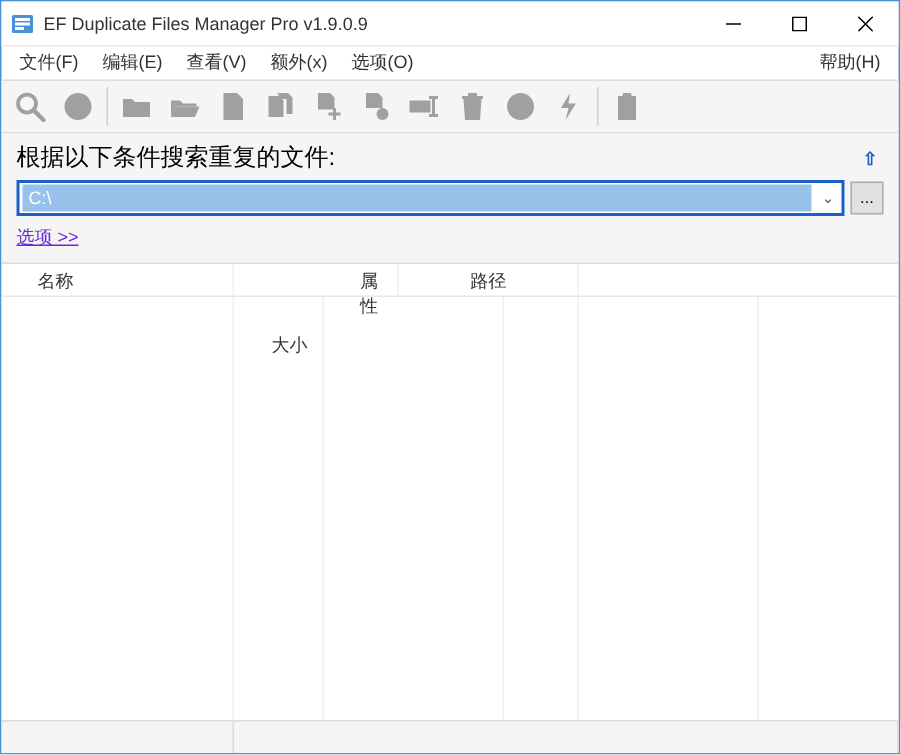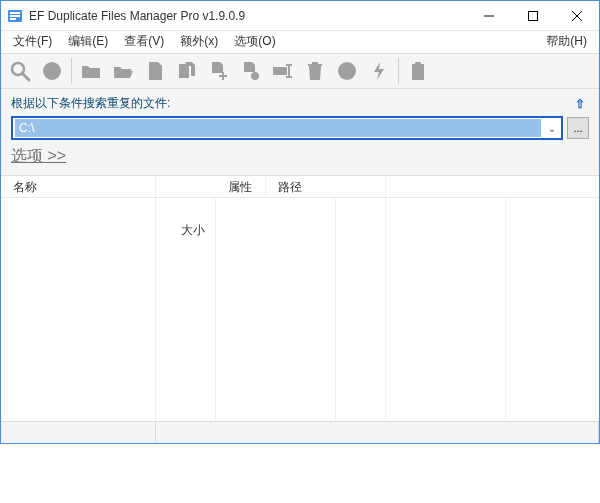--- a/index.html
+++ b/index.html
@@ -1,46 +1,46 @@
 <!DOCTYPE html>
 <html><head>
 <meta charset="utf-8">
 <style>
 * { box-sizing: border-box; margin: 0; padding: 0; }
 body { font-family: "Microsoft YaHei", "Segoe UI", sans-serif; font-size: 12px; background: #fff; overflow: hidden; width: 600px; height: 503px; }
-.window { border: 1px solid #4a90d9; width: 600px; height: 444px; display: flex; flex-direction: column; background: #fff; }
+.window { border: 1px solid #4a90d9; width: 600px; height: 503px; display: flex; flex-direction: column; background: #fff; }
 .titlebar { height: 30px; background: #fff; display: flex; align-items: center; padding: 0 0 0 6px; border-bottom: 1px solid #e8e8e8; }
 .titlebar .app-icon { width: 16px; height: 16px; margin-right: 6px; display: flex; align-items: center; justify-content: center; }
 .titlebar .title { flex: 1; font-size: 12px; color: #333; }
 .win-controls { display: flex; height: 100%; }
 .win-btn { width: 44px; height: 100%; display: flex; align-items: center; justify-content: center; cursor: default; }
 .menubar { height: 22px; display: flex; padding: 0 4px; font-size: 12px; color: #333; }
 .menu-item { padding: 2px 8px; cursor: default; }
 .menu-spacer { flex: 1; }
 .toolbar { height: 36px; background: #f5f5f5; border-top: 1px solid #dcdcdc; border-bottom: 1px solid #dcdcdc; display: flex; align-items: center; padding: 0 4px; gap: 2px; }
 .tool-btn { width: 30px; height: 30px; display: flex; align-items: center; justify-content: center; color: #a0a0a0; }
 .tool-sep { width: 1px; height: 26px; background: #d0d0d0; margin: 0 2px; }
 .search-panel { background: #f5f5f5; border-bottom: 1px solid #dcdcdc; padding: 6px 10px 8px 10px; }
 .search-row1 { display: flex; align-items: center; justify-content: space-between; margin-bottom: 4px; }
-.search-label { font-size: 12px; color: #0c4a6e; }
+.search-label { font-size: 16px; color: #000000; }
 .up-arrow { color: #1a60c8; font-weight: bold; cursor: default; padding: 0 4px; }
 .search-row2 { display: flex; align-items: center; gap: 4px; }
 .path-combo { flex: 1; border: 2px solid #1a60c8; height: 24px; display: flex; align-items: center; background: #fff; }
 .path-input { flex: 1; border: none; outline: none; font-size: 12px; padding: 0 4px; background: #99c2eb; color: #fff; height: 18px; margin: 0 2px; }
 .combo-drop { width: 18px; text-align: center; color: #555; font-size: 10px; cursor: default; }
 .browse-btn { width: 22px; height: 22px; border: 1px solid #adadad; background: #e1e1e1; font-size: 11px; display: flex; align-items: center; justify-content: center; cursor: default; }
-.options-link { color: #737373; text-decoration: underline; font-size: 16px; margin-top: 6px; display: inline-block; cursor: default; text-align: center; }
+.options-link { color: #6d28d9; text-decoration: underline; font-size: 12px; margin-top: 6px; display: inline-block; cursor: default; text-align: center; }
 .table-area { flex: 1; display: flex; flex-direction: column; background: #fff; }
 .table-header { display: flex; height: 22px; border-bottom: 1px solid #e8e8e8; font-size: 12px; color: #333; }
-.th { padding: 3px 12px; border-right: 1px solid #f0f0f0; }
+.th { padding: 3px 24px; border-right: 1px solid #f0f0f0; }
 .th-name { width: 155px; }
 .th-size { width: 60px; text-align: right; padding-right: 10px; margin-top: 43px; }
 .th-mod { width: 120px; }
 .th-attr { width: 50px; }
-.th-path { width: 120px; }
+.th-path { width: 120px; text-align: center; }
 .th-type { flex: 1; }
 .table-body { flex: 1; display: flex; }
 .col-border { border-right: 1px solid #f0f0f0; }
 .statusbar { height: 22px; border-top: 1px solid #dcdcdc; background: #f5f5f5; display: flex; }
 .status-cell { border-right: 1px solid #dcdcdc; height: 100%; }
 svg { display: block; }
 </style>
 </head>
 <body>
 

